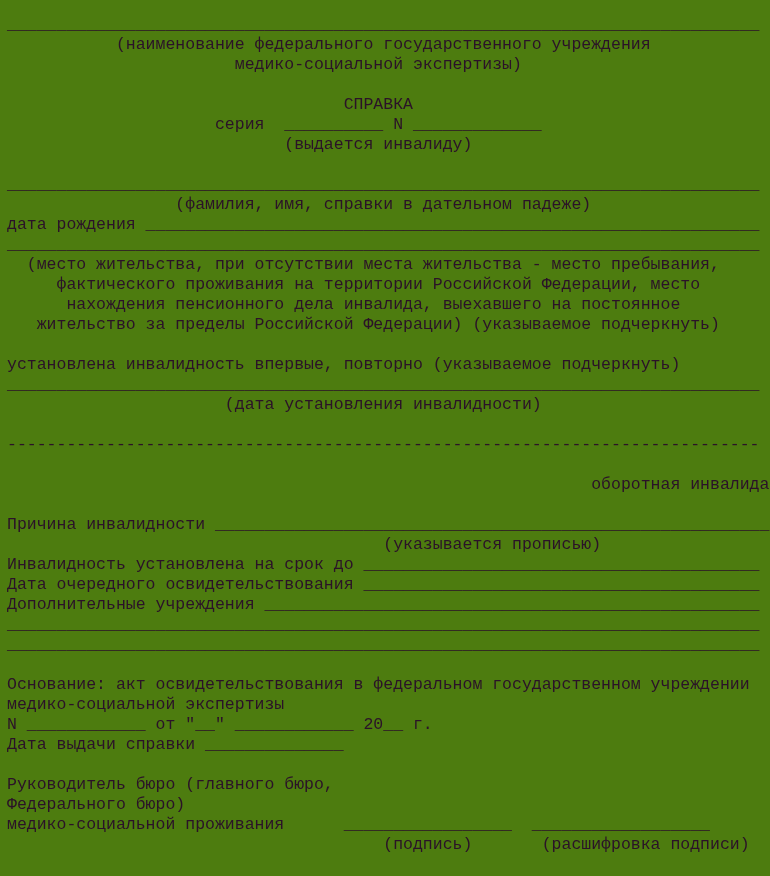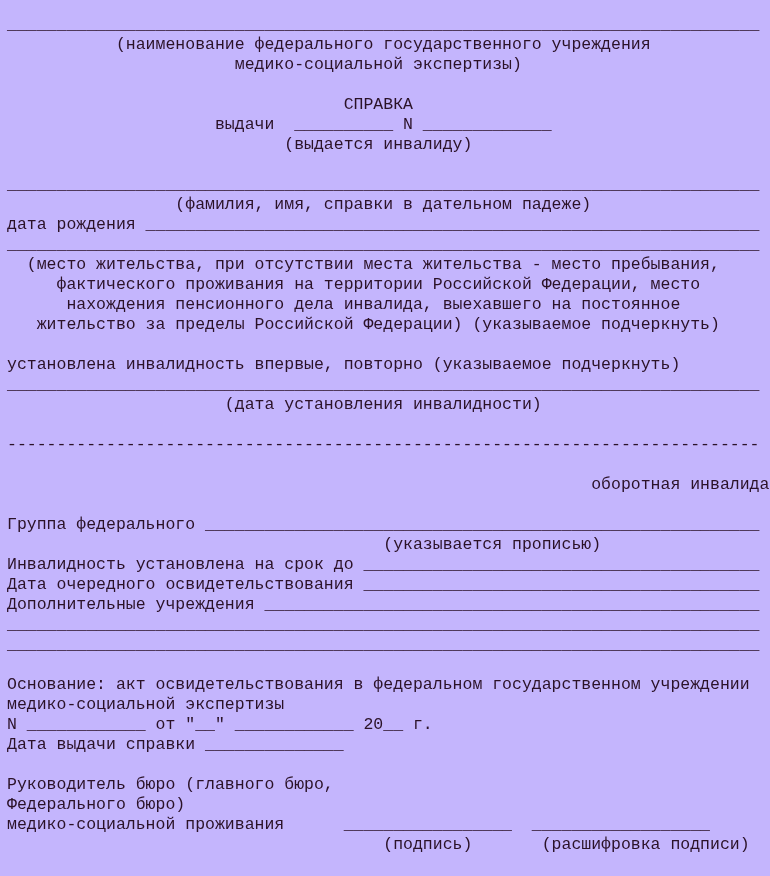--- a/index.html
+++ b/index.html
@@ -10,21 +10,21 @@
     width: 770px;
     height: 876px;
     overflow: hidden;
     background: #f8d6e8;
   }
   .page {
     box-sizing: border-box;
     width: 770px;
     height: 876px;
     padding: 15px 0 0 7px;
-    background: #c4b5fd;
+    background: #4d7c0f;
     color: #2b1228;
     font-family: "Liberation Mono", "DejaVu Sans Mono", monospace;
     font-size: 16.5px;
     line-height: 20px;
     font-weight: normal;
   }
   .line {
     white-space: pre;
     min-height: 20px;
     height: 20px;
@@ -33,41 +33,41 @@
 </style>
 </head>
 <body>
 
 <div class="page">
   <div class="line">____________________________________________________________________________</div>
   <div class="line">           (наименование федерального государственного учреждения</div>
   <div class="line">                       медико-социальной экспертизы)</div>
   <div class="line"></div>
   <div class="line">                                  СПРАВКА</div>
-  <div class="line">                     выдачи  __________ N _____________</div>
+  <div class="line">                     серия  __________ N _____________</div>
   <div class="line">                            (выдается инвалиду)</div>
   <div class="line"></div>
   <div class="line">____________________________________________________________________________</div>
   <div class="line">                 (фамилия, имя, справки в дательном падеже)</div>
   <div class="line">дата рождения ______________________________________________________________</div>
   <div class="line">____________________________________________________________________________</div>
   <div class="line">  (место жительства, при отсутствии места жительства - место пребывания,</div>
   <div class="line">     фактического проживания на территории Российской Федерации, место</div>
   <div class="line">      нахождения пенсионного дела инвалида, выехавшего на постоянное</div>
   <div class="line">   жительство за пределы Российской Федерации) (указываемое подчеркнуть)</div>
   <div class="line"></div>
   <div class="line">установлена инвалидность впервые, повторно (указываемое подчеркнуть)</div>
   <div class="line">____________________________________________________________________________</div>
   <div class="line">                      (дата установления инвалидности)</div>
   <div class="line"></div>
   <div class="line">----------------------------------------------------------------------------</div>
   <div class="line"></div>
   <div class="line">                                                           оборотная инвалида</div>
   <div class="line"></div>
-  <div class="line">Группа федерального ________________________________________________________</div>
+  <div class="line">Причина инвалидности ________________________________________________________</div>
   <div class="line">                                      (указывается прописью)</div>
   <div class="line">Инвалидность установлена на срок до ________________________________________</div>
   <div class="line">Дата очередного освидетельствования ________________________________________</div>
   <div class="line">Дополнительные учреждения __________________________________________________</div>
   <div class="line">____________________________________________________________________________</div>
   <div class="line">____________________________________________________________________________</div>
   <div class="line"></div>
   <div class="line">Основание: акт освидетельствования в федеральном государственном учреждении</div>
   <div class="line">медико-социальной экспертизы</div>
   <div class="line">N ____________ от "__" ____________ 20__ г.</div>

